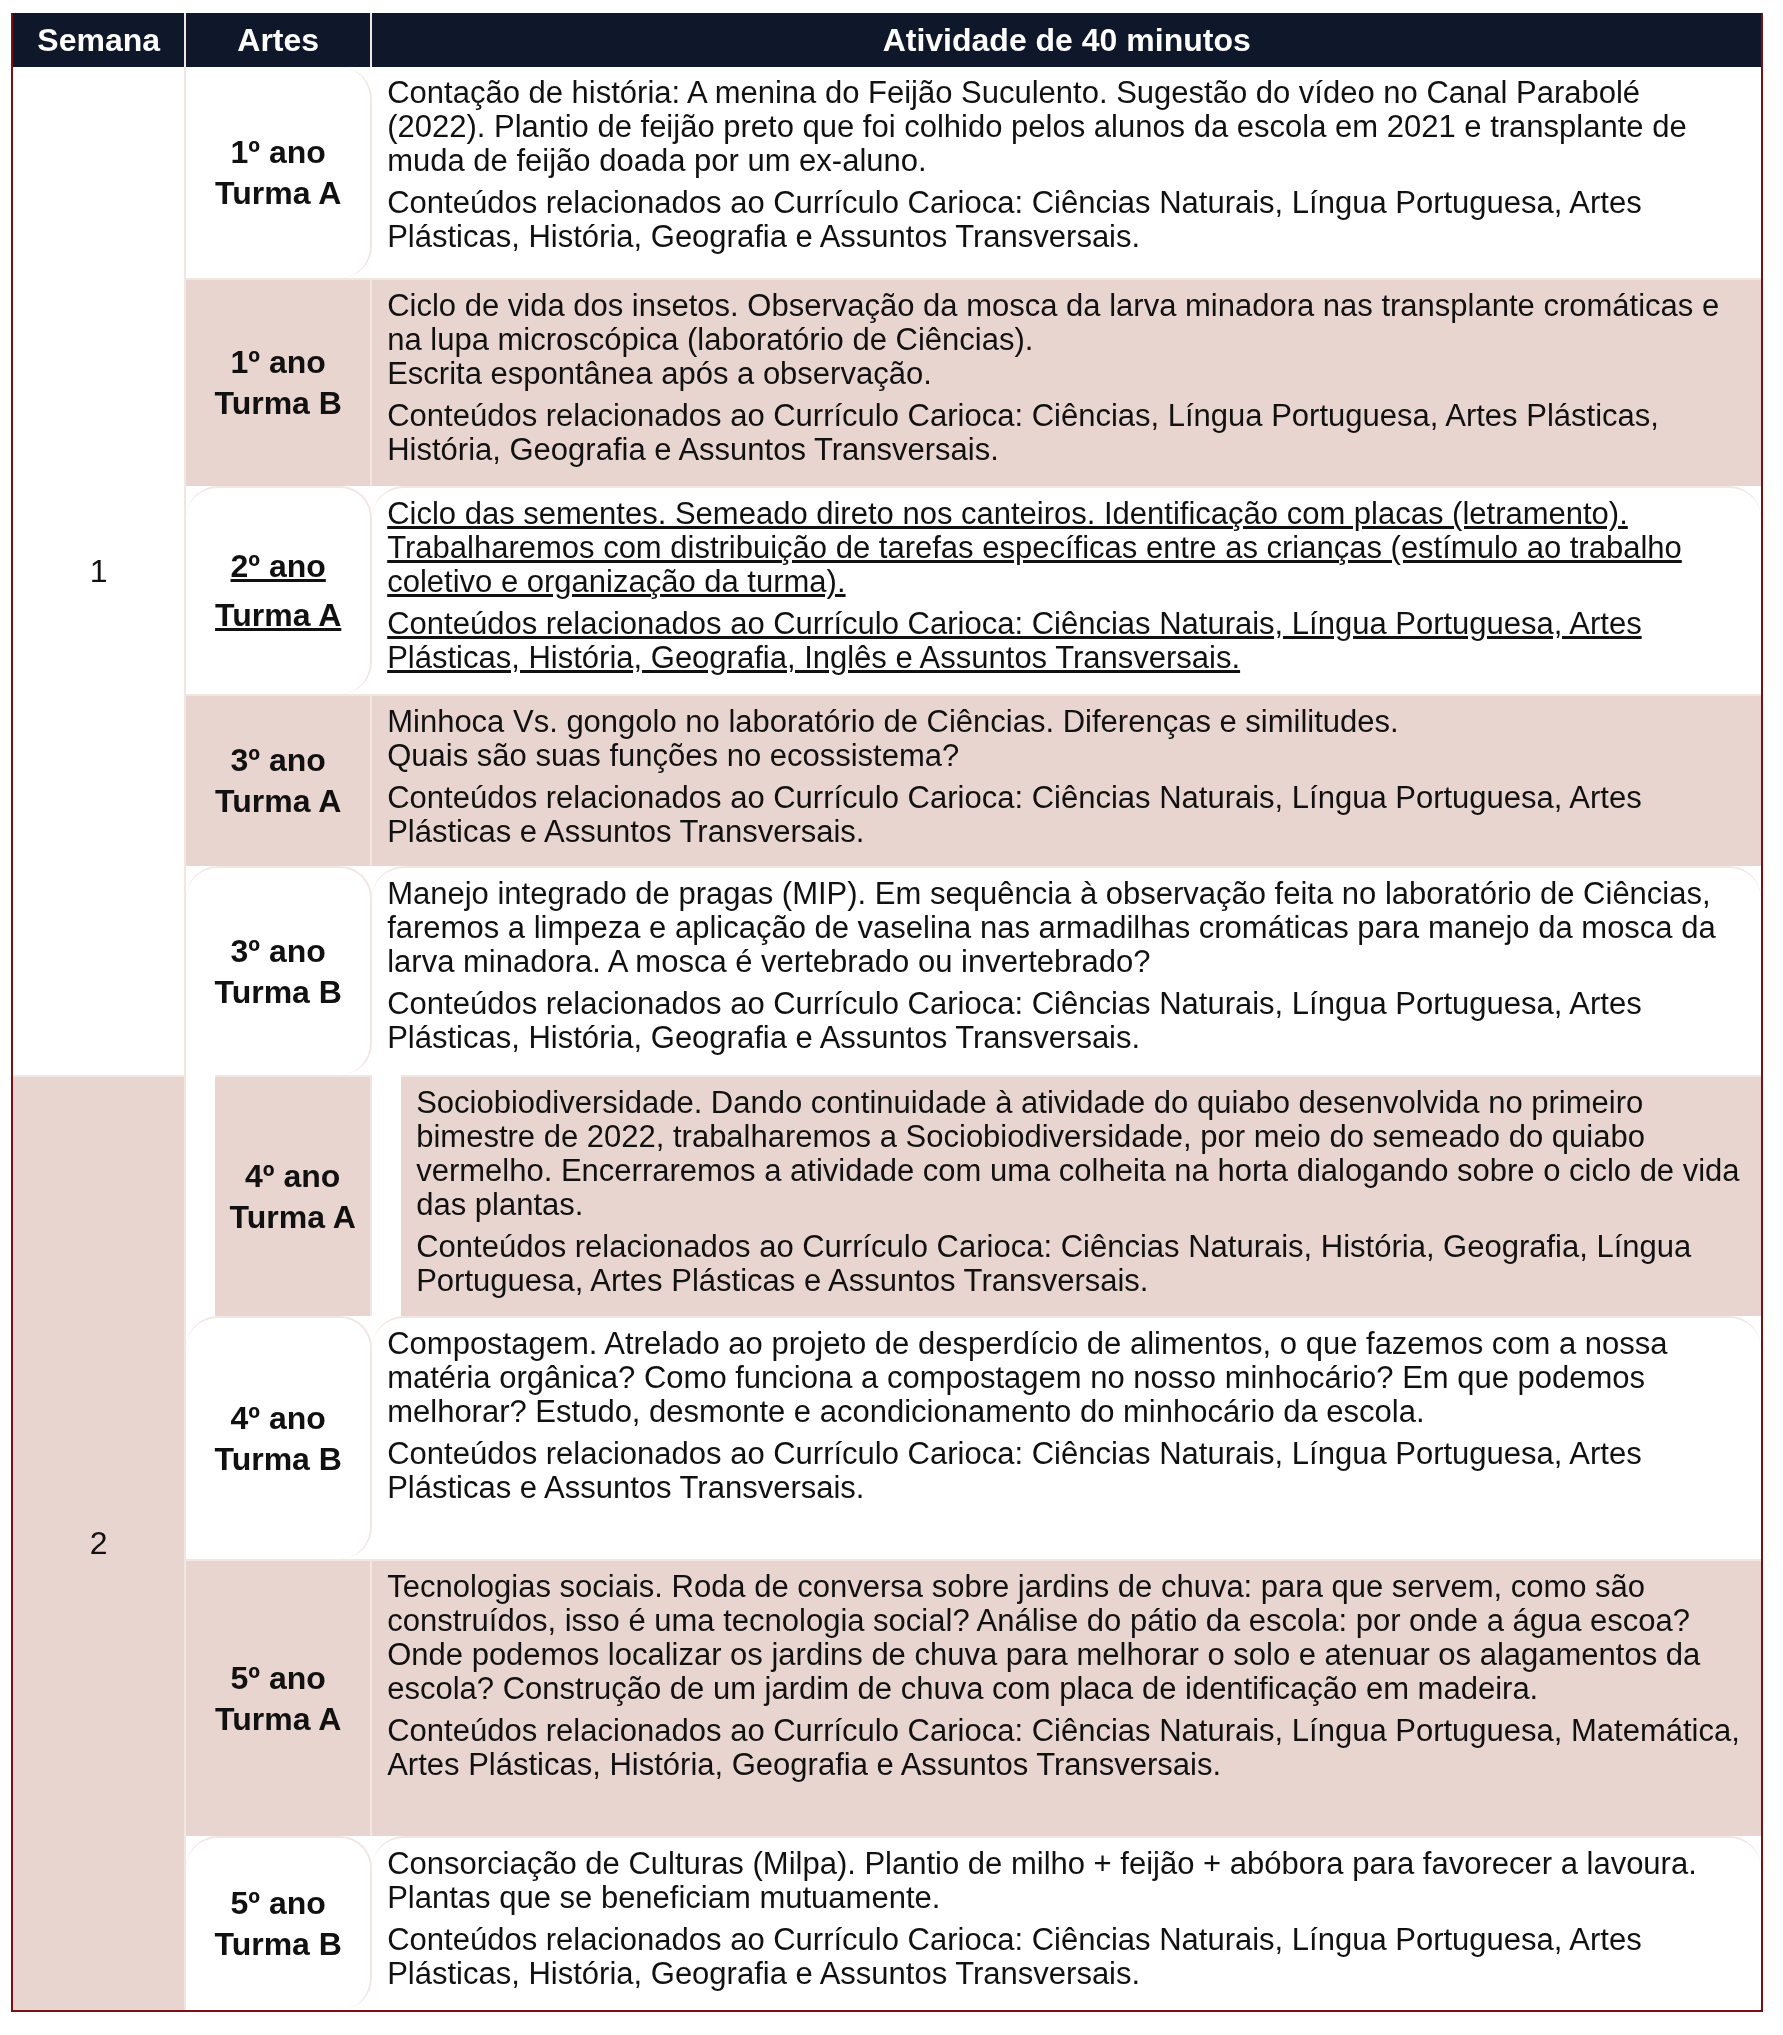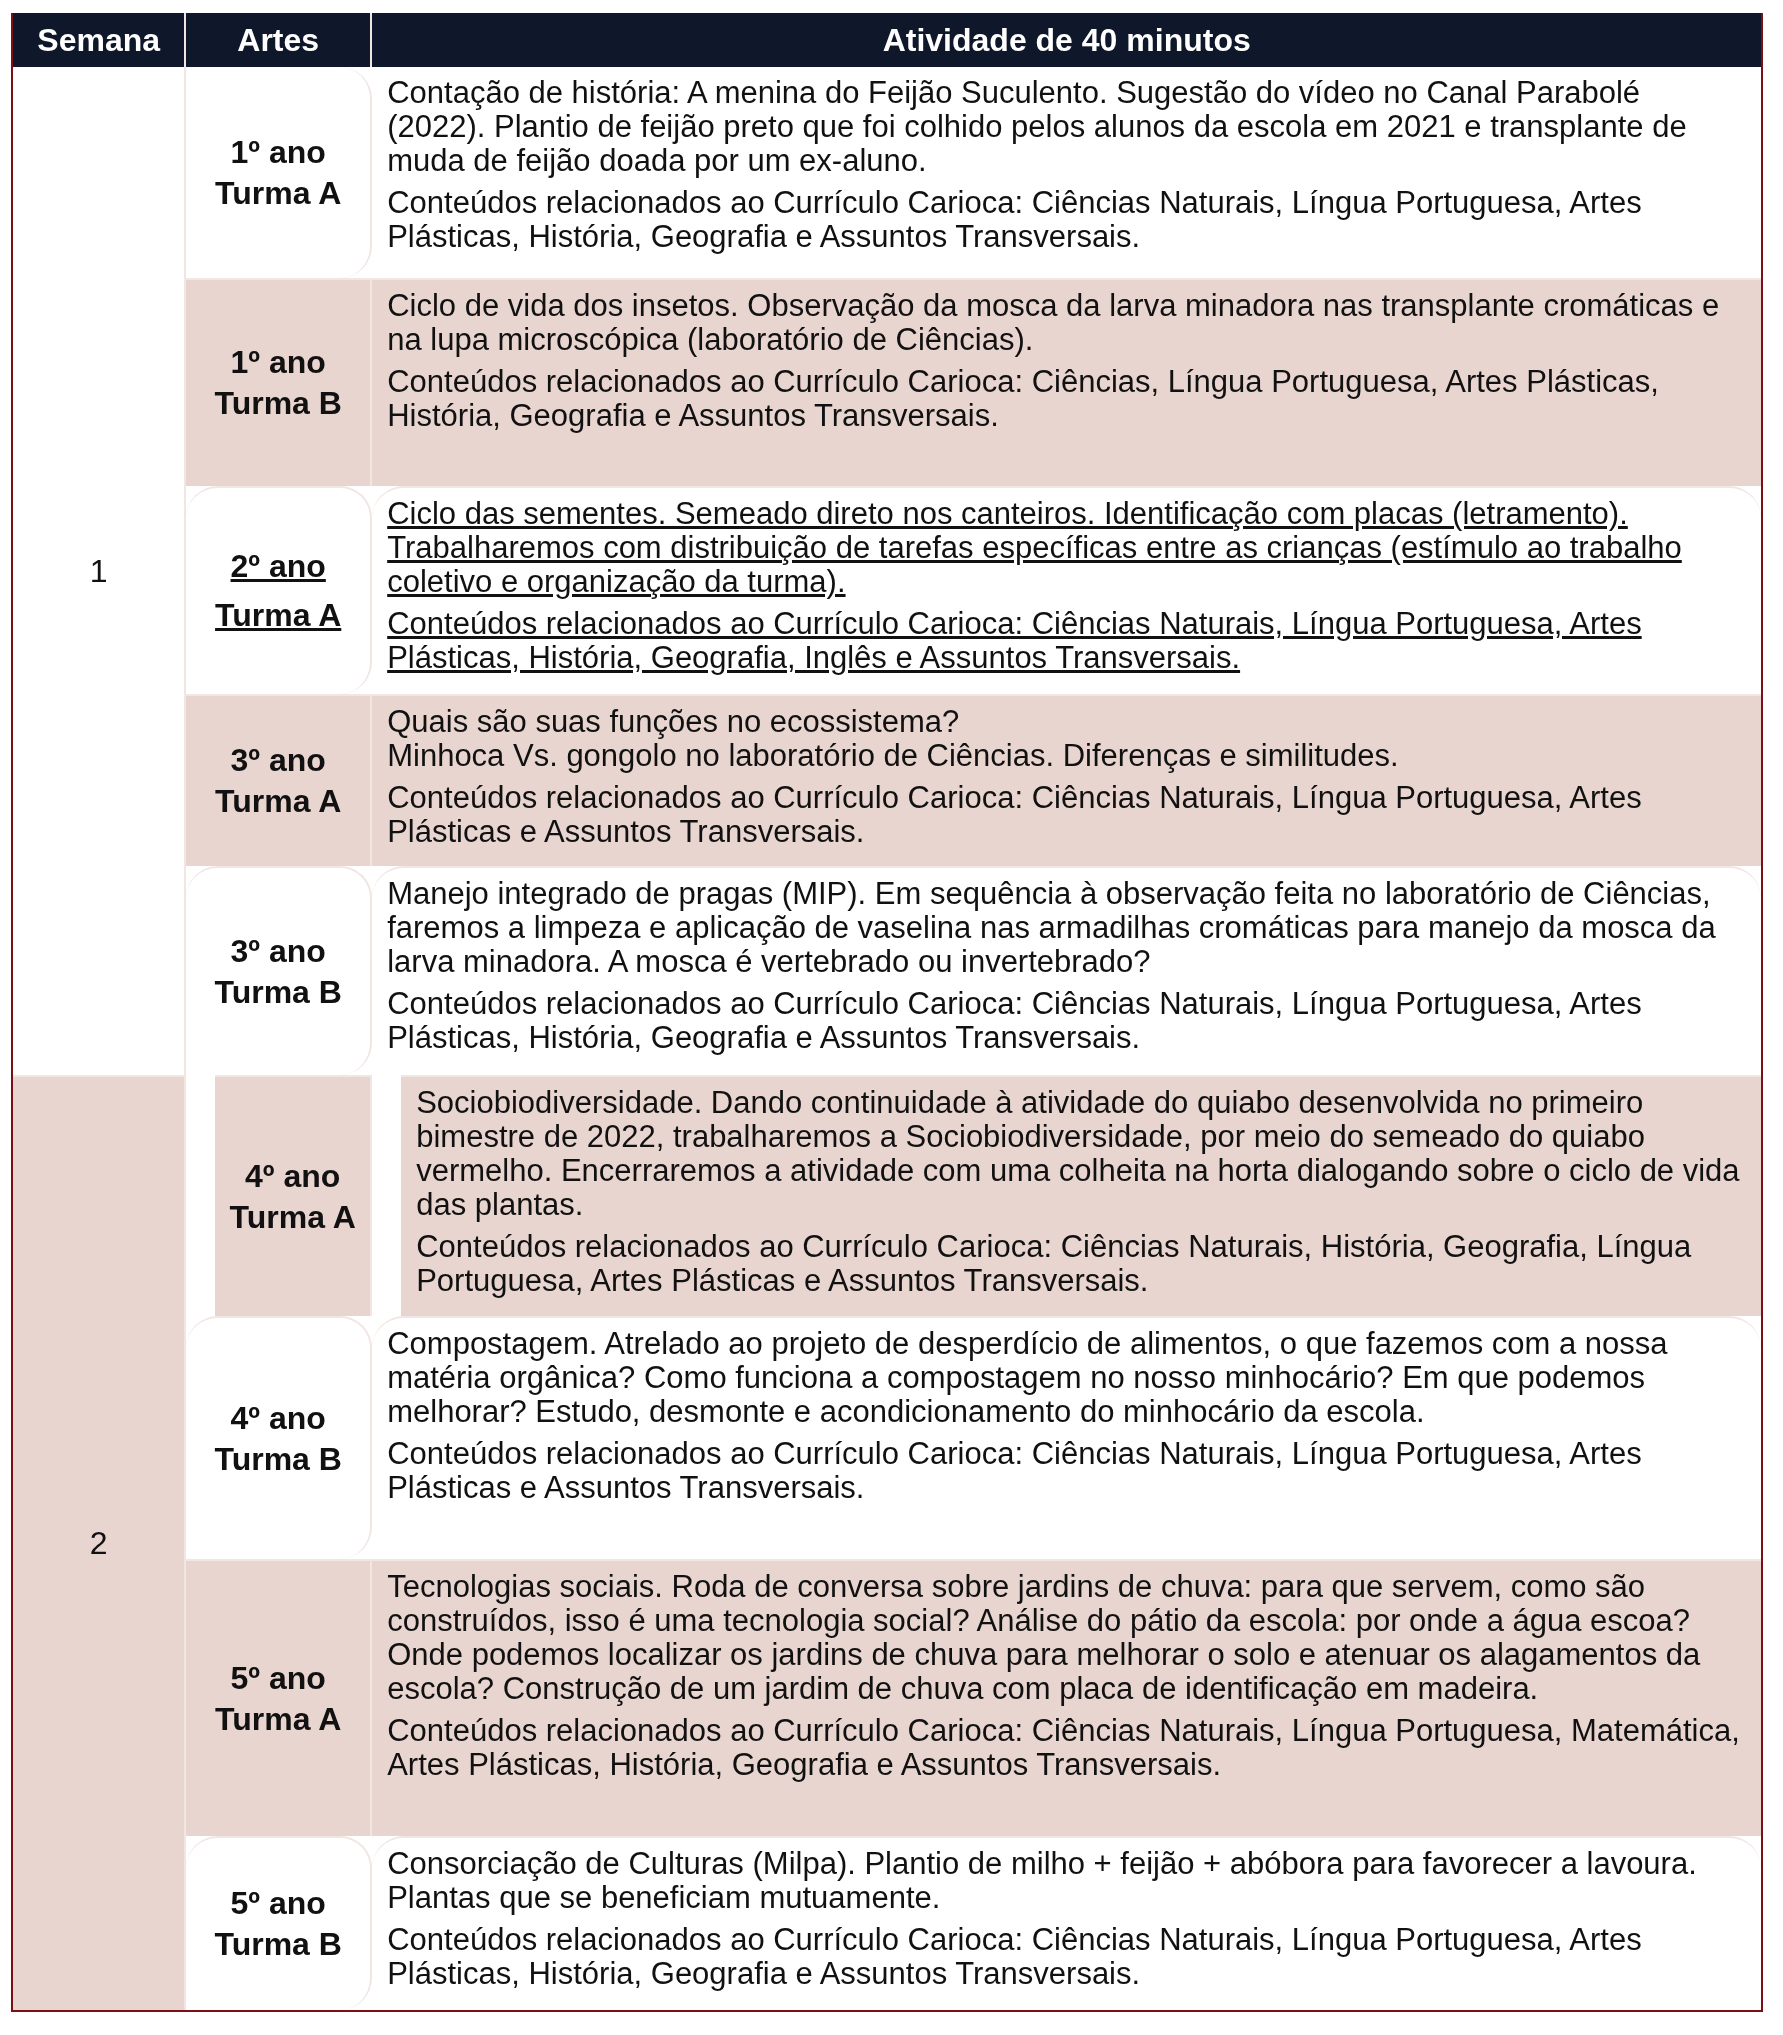--- a/index.html
+++ b/index.html
@@ -53,39 +53,40 @@
       <p>Contação de história: A menina do Feijão Suculento. Sugestão do vídeo no Canal Parabolé (2022). Plantio de feijão preto que foi colhido pelos alunos da escola em 2021 e transplante de muda de feijão doada por um ex-aluno.</p>
       <p class="c">Conteúdos relacionados ao Currículo Carioca: Ciências Naturais, Língua Portuguesa, Artes Plásticas, História, Geografia e Assuntos Transversais.</p>
     </div>
 
     <div class="turma pink r2">
       <span>1º ano</span>
       <span>Turma B</span>
     </div>
     <div class="act pink r2">
       <p>Ciclo de vida dos insetos. Observação da mosca da larva minadora nas transplante cromáticas e na lupa microscópica (laboratório de Ciências).</p>
+      <p>Escrita espontânea após a observação.</p>
       <p class="c">Conteúdos relacionados ao Currículo Carioca: Ciências, Língua Portuguesa, Artes Plásticas, História, Geografia e Assuntos Transversais.</p>
     </div>
 
     <div class="turma white r3">
       <span>2º ano</span>
       <span style="margin-top:7.5px">Turma A</span>
     </div>
     <div class="act white r3">
       <p>Ciclo das sementes. Semeado direto nos canteiros. Identificação com placas (letramento). Trabalharemos com distribuição de tarefas específicas entre as crianças (estímulo ao trabalho coletivo e organização da turma).</p>
       <p class="c">Conteúdos relacionados ao Currículo Carioca: Ciências Naturais, Língua Portuguesa, Artes Plásticas, História, Geografia, Inglês e Assuntos Transversais.</p>
     </div>
 
     <div class="turma pink r4">
       <span>3º ano</span>
       <span>Turma A</span>
     </div>
     <div class="act pink r4">
+      <p>Minhoca Vs. gongolo no laboratório de Ciências. Diferenças e similitudes.</p>
       <p>Quais são suas funções no ecossistema?</p>
-      <p>Minhoca Vs. gongolo no laboratório de Ciências. Diferenças e similitudes.</p>
       <p class="c">Conteúdos relacionados ao Currículo Carioca: Ciências Naturais, Língua Portuguesa, Artes Plásticas e Assuntos Transversais.</p>
     </div>
 
     <div class="turma white r5">
       <span>3º ano</span>
       <span>Turma B</span>
     </div>
     <div class="act white r5">
       <p>Manejo integrado de pragas (MIP). Em sequência à observação feita no laboratório de Ciências, faremos a limpeza e aplicação de vaselina nas armadilhas cromáticas para manejo da mosca da larva minadora. A mosca é vertebrado ou invertebrado?</p>
       <p class="c">Conteúdos relacionados ao Currículo Carioca: Ciências Naturais, Língua Portuguesa, Artes Plásticas, História, Geografia e Assuntos Transversais.</p>

